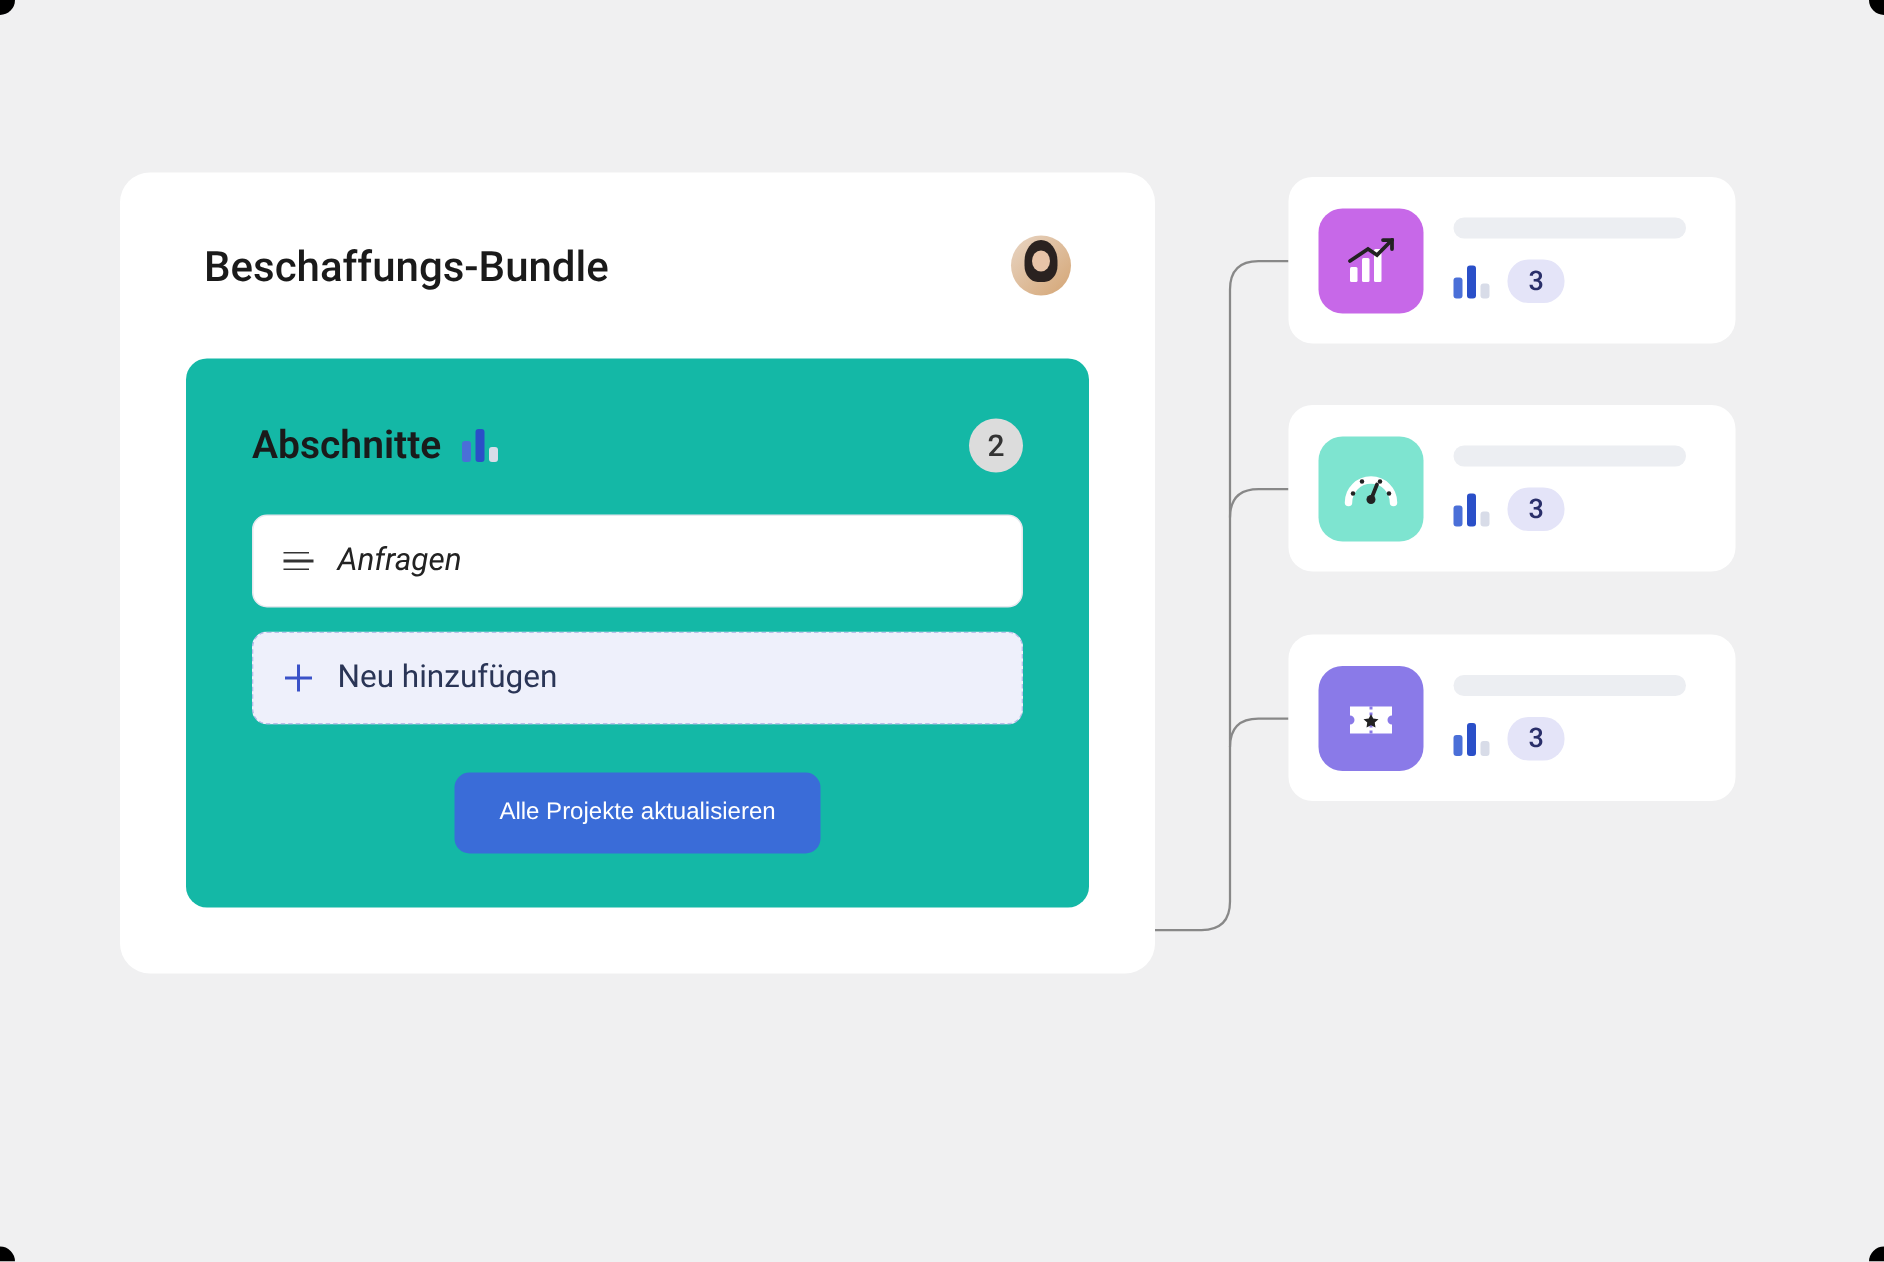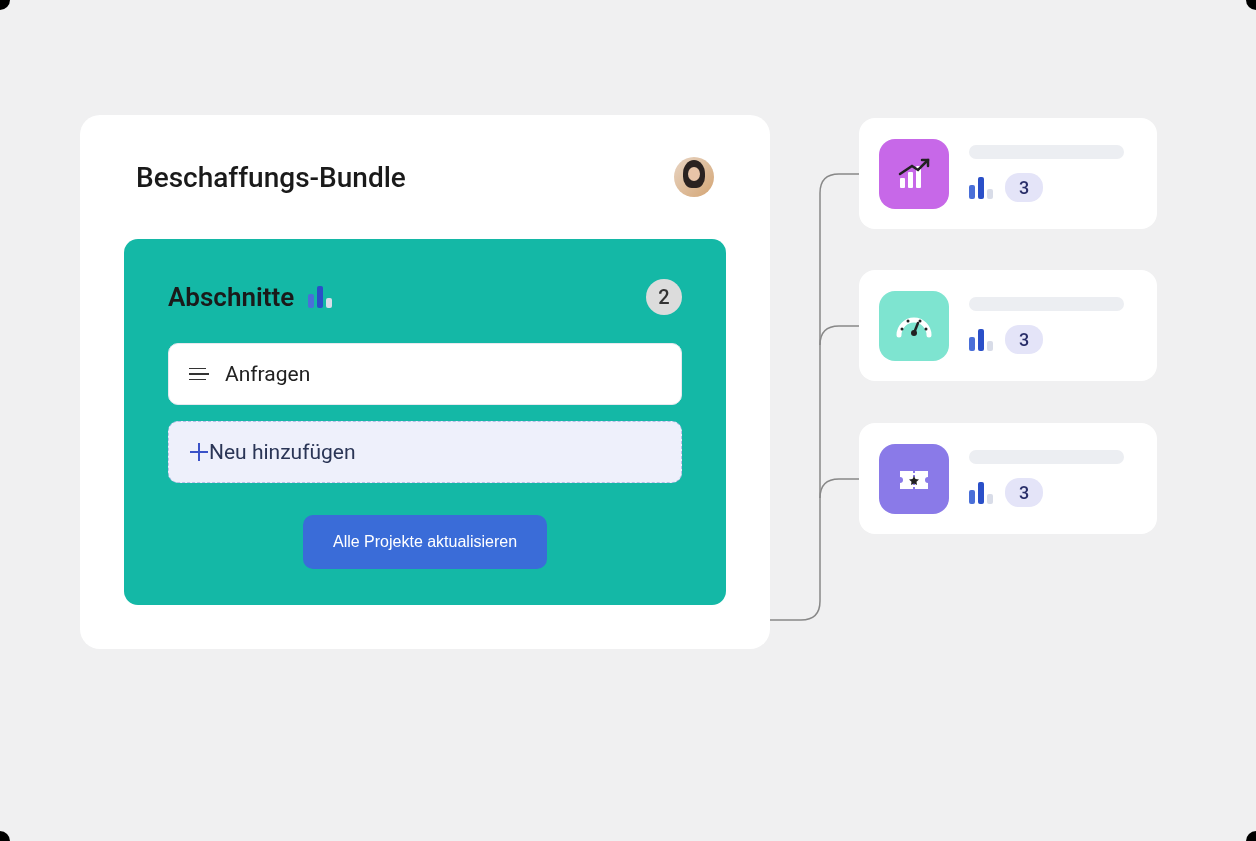--- a/index.html
+++ b/index.html
@@ -115,20 +115,21 @@
   .section-item {
     background:#fff;
     border:1px solid #e6e8ee;
     border-radius:10px;
     padding: 18px 20px;
     display:flex;
     align-items:center;
     gap:16px;
     margin-bottom: 16px;
     cursor: pointer;
+    font-style: italic;
   }
   .lines-icon {
     width:20px;
     display:flex;
     flex-direction:column;
     gap:4px;
   }
   .lines-icon span {
     height:1.5px;
     background:#333;
@@ -141,20 +142,21 @@
     color:#222;
   }
 
   .add-new {
     border:1.5px dashed #b8bfe8;
     background:#eef0fb;
     border-radius:10px;
     padding:18px 20px;
     display:flex;
     align-items:center;
+    gap:16px;
     margin-bottom: 32px;
     cursor:pointer;
   }
   .plus-icon {
     width:20px;
     height:20px;
     position:relative;
     color:#3a52c8;
   }
   .plus-icon::before, .plus-icon::after {

